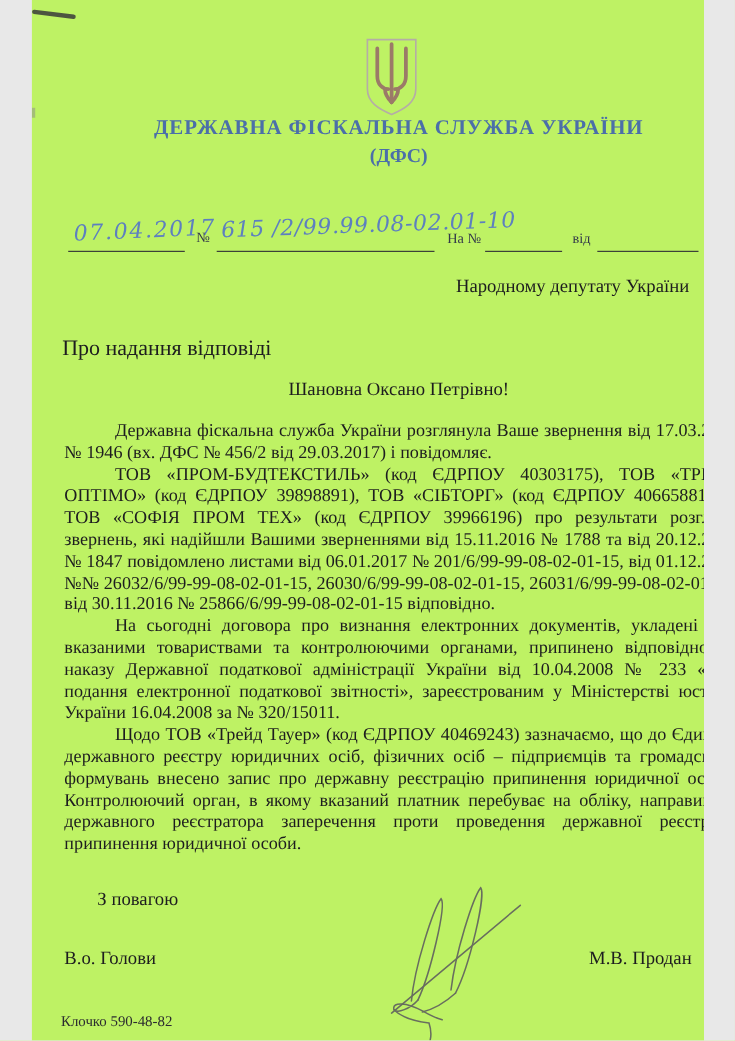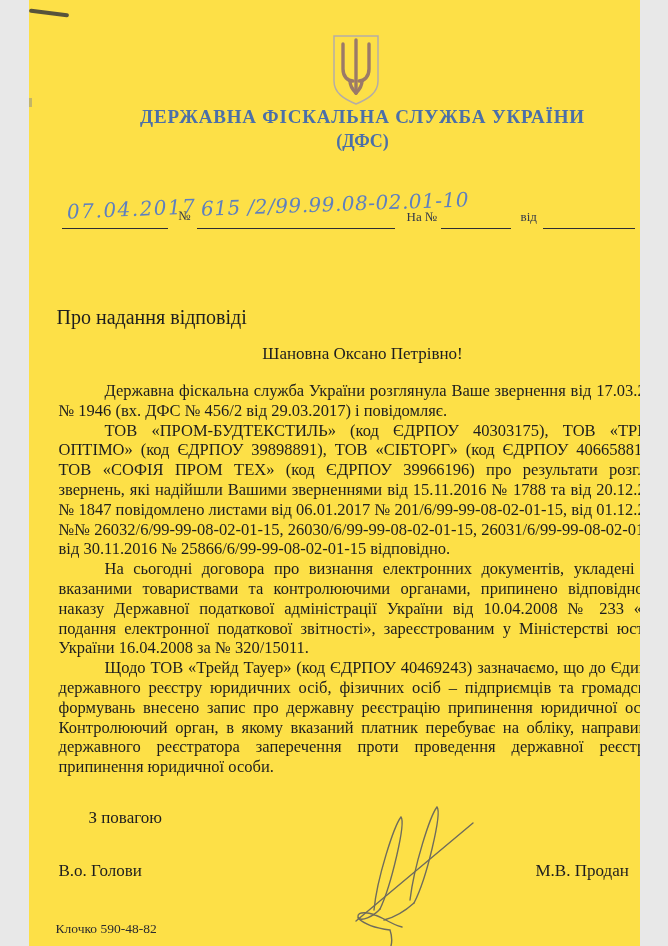--- a/index.html
+++ b/index.html
@@ -1,20 +1,20 @@
 <!DOCTYPE html>
 <html><head>
 <meta charset="utf-8">
 <style>
   html,body{margin:0;padding:0;background:#e8e8e8;}
   .page{
     position:relative;
     width:611px;height:946px;
     margin:0 auto;
-    background:#fde047;
+    background:#bef264;
     font-family:"Liberation Serif","DejaVu Serif",serif;
     color:#1d1d1f;
     overflow:hidden;
   }
   
   .artifact-1{position:absolute;left:0px;top:11px;width:40px;height:4px;background:#3a3a3a;transform:rotate(7deg);border-radius:2px;opacity:.85;}
   .artifact-2{position:absolute;left:0px;top:98px;width:3px;height:9px;background:#8a8a8a;opacity:.5;}
 
   
   .emblem{position:absolute;left:296px;top:33px;width:62px;height:74px;}
@@ -100,20 +100,21 @@
   <span class="ref-label lbl-no">№</span>
   <span class="hand hw-number">615 /2/99.99.08-02.01-10</span>
   <span class="ref-label lbl-na">На №</span>
   <span class="ref-label lbl-vid">від</span>
   <div class="u-line u1"></div>
   <div class="u-line u2"></div>
   <div class="u-line u3"></div>
   <div class="u-line u4"></div>
 
   <div class="recipient">
+    <div>Народному депутату України</div>
   </div>
 
   <div class="subject">Про надання відповіді</div>
   <div class="salutation">Шановна Оксано Петрівно!</div>
 
   <div class="body-text">
     <p>Державна фіскальна служба України розглянула Ваше звернення від 17.03.2017 № 1946 (вх. ДФС № 456/2 від 29.03.2017) і повідомляє.</p>
     <p>ТОВ «ПРОМ-БУДТЕКСТИЛЬ» (код ЄДРПОУ 40303175), ТОВ «ТРЕЙД ОПТІМО» (код ЄДРПОУ 39898891), ТОВ «СІБТОРГ» (код ЄДРПОУ 40665881) та ТОВ «СОФІЯ ПРОМ ТЕХ» (код ЄДРПОУ 39966196) про результати розгляду звернень, які надійшли Вашими зверненнями від 15.11.2016 № 1788 та від 20.12.2016 № 1847 повідомлено листами від 06.01.2017 № 201/6/99-99-08-02-01-15, від 01.12.2016 №№ 26032/6/99-99-08-02-01-15, 26030/6/99-99-08-02-01-15, 26031/6/99-99-08-02-01-15, від 30.11.2016 № 25866/6/99-99-08-02-01-15 відповідно.</p>
     <p>На сьогодні договора про визнання електронних документів, укладені між вказаними товариствами та контролюючими органами, припинено відповідно до наказу Державної податкової адміністрації України від 10.04.2008 № 233 «Про подання електронної податкової звітності», зареєстрованим у Міністерстві юстиції України 16.04.2008 за № 320/15011.</p>
     <p>Щодо ТОВ «Трейд Тауер» (код ЄДРПОУ 40469243) зазначаємо, що до Єдиного державного реєстру юридичних осіб, фізичних осіб – підприємців та громадських формувань внесено запис про державну реєстрацію припинення юридичної особи. Контролюючий орган, в якому вказаний платник перебуває на обліку, направив до державного реєстратора заперечення проти проведення державної реєстрації припинення юридичної особи.</p>

